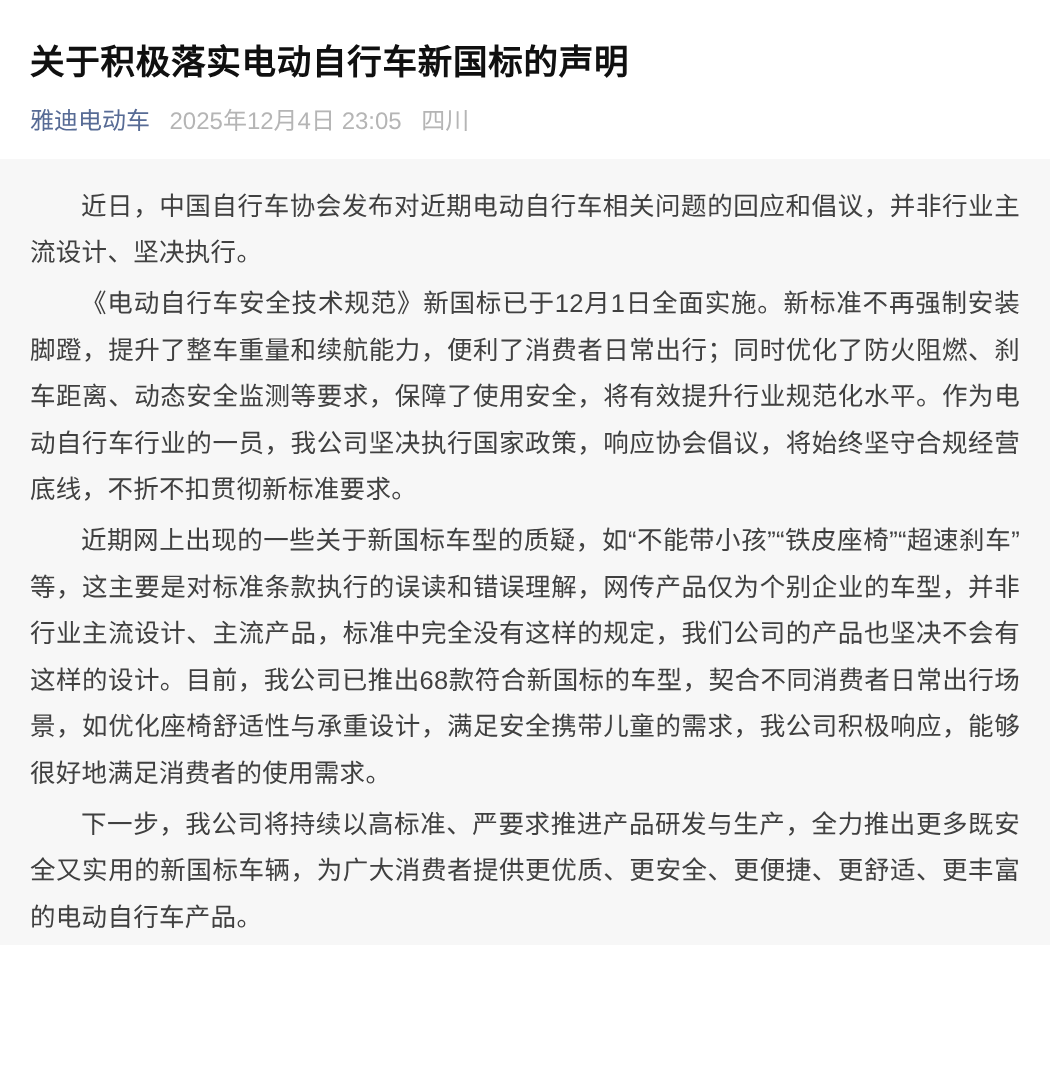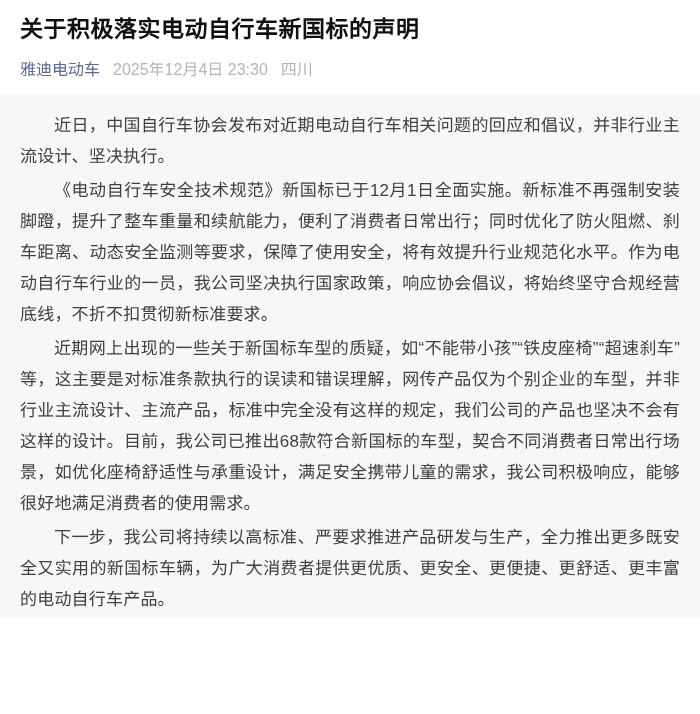--- a/index.html
+++ b/index.html
@@ -4,21 +4,21 @@
 <style>
   html, body {
     margin: 0;
     padding: 0;
     background: #ffffff;
     font-family: "Liberation Sans", "DejaVu Sans", sans-serif;
   }
   .page {
     width: 700px;
     height: 618px;
-    margin: 0 auto;
+    margin: 12px auto;
     background: #ffffff;
     display: flex;
     flex-direction: column;
     overflow: hidden;
     box-sizing: border-box;
   }
   .article-header {
     padding: 13px 20px 0 20px;
     background: #ffffff;
   }
@@ -76,21 +76,21 @@
 </style>
 </head>
 <body>
 
 <div class="page">
 
   <header class="article-header">
     <h1 class="article-title">关于积极落实电动自行车新国标的声明</h1>
     <div class="byline">
       <span class="author">雅迪电动车</span>
-      <span class="meta">2025年12月4日 23:30</span>
+      <span class="meta">2025年12月4日 23:05</span>
       <span class="meta">四川</span>
     </div>
   </header>
 
   <main class="article-body">
     <p>近日，中国自行车协会发布对近期电动自行车相关问题的回应和倡议，并非行业主流设计、坚决执行。</p>
     <p>《电动自行车安全技术规范》新国标已于12月1日全面实施。新标准不再强制安装脚蹬，提升了整车重量和续航能力，便利了消费者日常出行；同时优化了防火阻燃、刹车距离、动态安全监测等要求，保障了使用安全，将有效提升行业规范化水平。作为电动自行车行业的一员，我公司坚决执行国家政策，响应协会倡议，将始终坚守合规经营底线，不折不扣贯彻新标准要求。</p>
     <p>近期网上出现的一些关于新国标车型的质疑，如“不能带小孩”“铁皮座椅”“超速刹车”等，这主要是对标准条款执行的误读和错误理解，网传产品仅为个别企业的车型，并非行业主流设计、主流产品，标准中完全没有这样的规定，我们公司的产品也坚决不会有这样的设计。目前，我公司已推出68款符合新国标的车型，契合不同消费者日常出行场景，如优化座椅舒适性与承重设计，满足安全携带儿童的需求，我公司积极响应，能够很好地满足消费者的使用需求。</p>
     <p>下一步，我公司将持续以高标准、严要求推进产品研发与生产，全力推出更多既安全又实用的新国标车辆，为广大消费者提供更优质、更安全、更便捷、更舒适、更丰富的电动自行车产品。</p>
 

